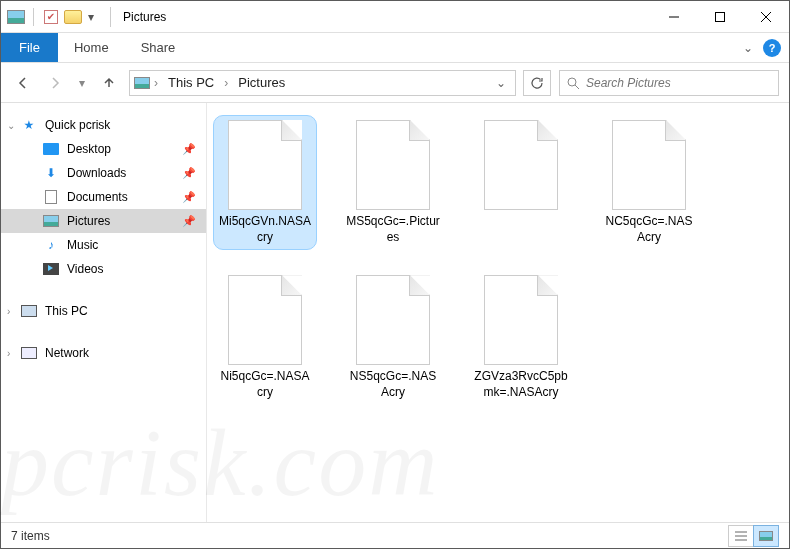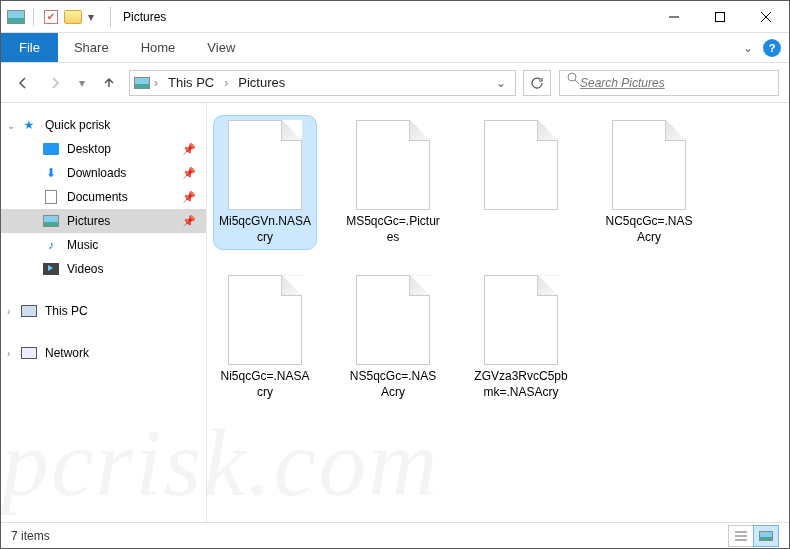--- a/index.html
+++ b/index.html
@@ -32,21 +32,21 @@
 
 .addr-row { height: 40px; display: flex; align-items: center; padding: 6px 10px; gap: 8px; border-bottom: 1px solid #e0e0e0; }
 .nav-btn { width: 24px; height: 24px; display: flex; align-items: center; justify-content: center; color: #888; }
 .nav-btn.active { color: #555; }
 .addr-bar { flex: 1; height: 26px; border: 1px solid #ccc; display: flex; align-items: center; padding: 0 4px; gap: 2px; }
 .addr-seg { padding: 0 6px; color: #222; font-size: 13px; }
 .addr-chev { color: #888; padding: 0 2px; }
 .addr-spacer { flex: 1; }
 .addr-drop { width: 20px; display: flex; justify-content: center; color: #666; }
 .refresh-box { width: 28px; height: 26px; border: 1px solid #ccc; display: flex; align-items: center; justify-content: center; color: #555; margin-left: -1px; }
-.search-box { width: 220px; height: 26px; border: 1px solid #ccc; display: flex; padding: 0 6px; color: #888; text-decoration: underline; }
+.search-box { width: 220px; height: 26px; border: 1px solid #ccc; display: flex; align-items: center; padding: 0 6px; gap: 6px; color: #888; }
 .search-box input { border: none; outline: none; flex: 1; color: #888; font-style: italic; background: transparent; }
 
 
 .body { flex: 1; display: flex; overflow: hidden; }
 .navpane { width: 206px; border-right: 1px solid #e8e8e8; padding: 10px 0; overflow: auto; }
 .nav-group { margin-bottom: 18px; }
 .nav-item { height: 24px; display: flex; align-items: center; padding: 0 8px 0 28px; gap: 8px; position: relative; }
 .nav-item.header { padding-left: 20px; font-size: 13px; }
 .nav-item.header .tree-chev { position: absolute; left: 6px; color: #888; font-size: 10px; }
 .nav-item .pin { position: absolute; right: 10px; color: #888; font-size: 11px; }
@@ -126,23 +126,22 @@
           <svg width="10" height="10">
             <line x1="0" y1="0" x2="10" y2="10"></line>
             <line x1="10" y1="0" x2="0" y2="10"></line>
           </svg>
         </div>
     </div>
   </div>
 
   <div class="ribbon">
     <div class="file-tab">File</div>
+    <div class="tab">Home</div>
     <div class="tab">Share</div>
-    <div class="tab">Home</div>
-    <div class="tab">View</div>
     <div class="ribbon-spacer"></div>
     <div class="ribbon-right">
       <span class="chev-up">⌄</span>
       <span class="help-circle">?</span>
     </div>
   </div>
 
   <div class="addr-row">
     <div class="nav-btn active">
         <svg width="16" height="16" viewBox="0 0 16 16">

